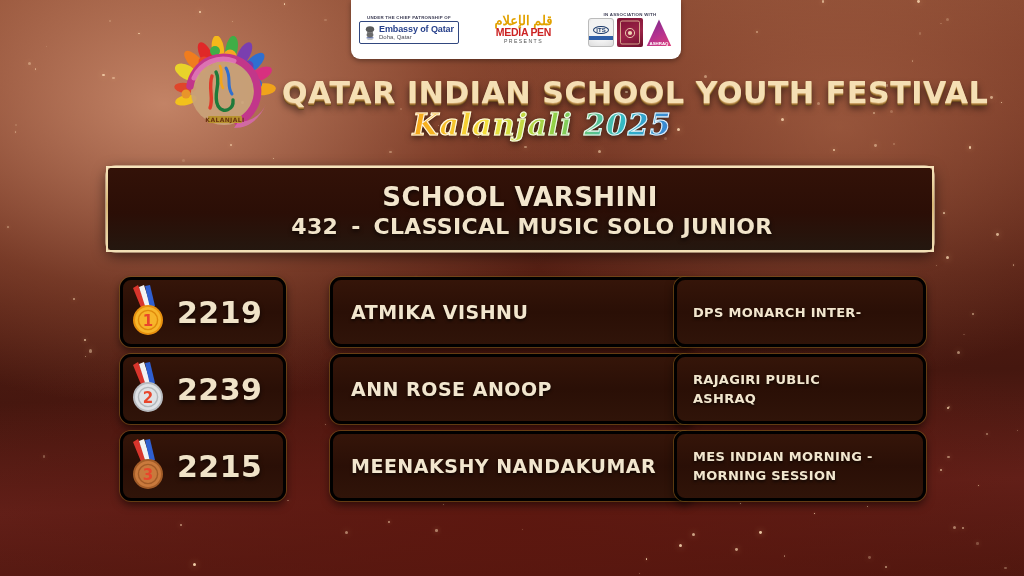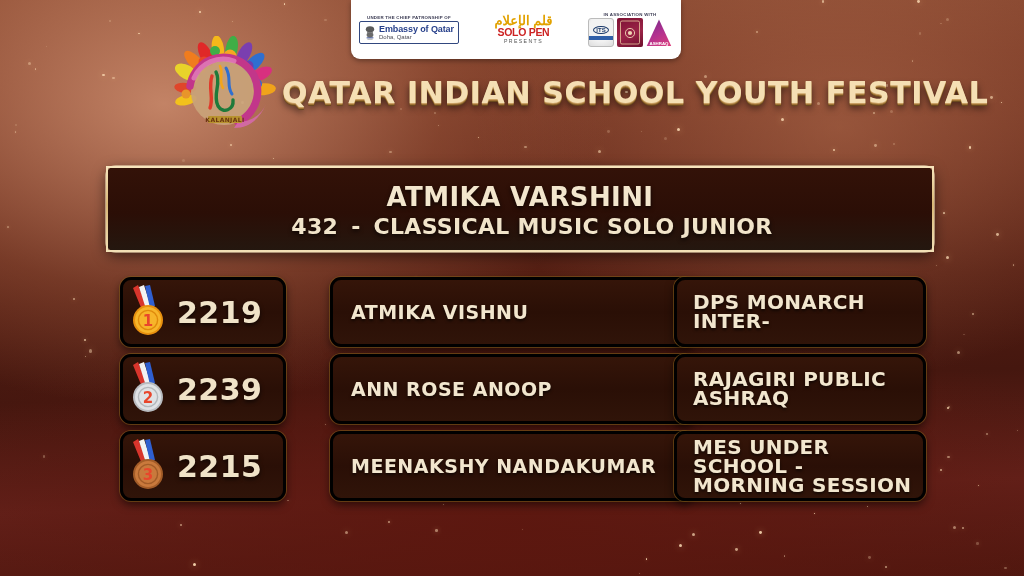--- a/index.html
+++ b/index.html
@@ -122,21 +122,21 @@
   .code-txt {
     font-size: 30px; font-weight: 700; color: #f0e3c8; letter-spacing: .5px;
     font-family: "DejaVu Sans", sans-serif; text-shadow: 0 2px 4px rgba(0,0,0,.65);
     margin-left: 6px;
   }
   .name-txt {
     font-size: 19px; font-weight: 700; color: #f2e6ce; letter-spacing: .5px;
     font-family: "DejaVu Sans", sans-serif; text-shadow: 0 2px 3px rgba(0,0,0,.6);
   }
   .school-txt {
-    font-size: 20px; font-weight: 700; color: #f2e6ce; letter-spacing: .3px;
+    font-size: 13px; font-weight: 700; color: #f2e6ce; letter-spacing: .3px;
     line-height: 19px; font-family: "DejaVu Sans", sans-serif;
     text-shadow: 0 2px 3px rgba(0,0,0,.6);
   }
   .medal { width: 44px; height: 58px; flex: none; margin-left: -2px; }
   .medal svg { width: 100%; height: 100%; display: block; }
 </style>
 </head>
 <body>
 
 <div id="stage">
@@ -274,21 +274,21 @@
         </span>
         <span class="emb-txt">
           <span class="emb-l1">Embassy of Qatar</span>
           <span class="emb-l2">Doha, Qatar</span>
         </span>
       </div>
     </div>
 
     <div class="sb-col">
       <div class="mp-ar">قلم الإعلام</div>
-      <div class="mp-name">SOLO PEN</div>
+      <div class="mp-name">MEDIA PEN</div>
       <div class="mp-sub">PRESENTS</div>
     </div>
 
     <div class="sb-col">
       <div class="sb-cap">IN ASSOCIATION WITH</div>
       <div class="assoc-row">
         <div class="assoc-logo a-its">
           <b>ITS</b>
           <i>&nbsp;</i>
         </div>
@@ -337,23 +337,24 @@
         <path d="M -12 -16 C -16 -4 -10 6 -14 16" fill="none" stroke="#e03a2a" stroke-width="3.4" stroke-linecap="round"></path>
         <path d="M 2 -24 C 8 -14 2 -6 8 2" fill="none" stroke="#2f6fd0" stroke-width="3" stroke-linecap="round"></path>
         <path d="M -4 -26 C 0 -18 -6 -12 -1 -4" fill="none" stroke="#f2a51c" stroke-width="2.6" stroke-linecap="round"></path>
         <rect x="-16" y="24" width="34" height="7" rx="1" fill="#b8932f"></rect>
         <text x="1" y="30" font-family="DejaVu Sans, sans-serif" font-size="6" font-weight="700" fill="#6b3410" text-anchor="middle" letter-spacing=".4">KALANJALI</text>
       </g>
     </svg>
   </div>
 
   <div class="fest-title">QATAR INDIAN  SCHOOL YOUTH FESTIVAL</div>
+  <div class="fest-sub">Kalanjali 2025</div>
 
   <div class="event-panel">
-    <div class="event-name">ATMIKA VARSHINI</div>
+    <div class="event-name">SCHOOL VARSHINI</div>
     <div class="event-cat">
       <span>432</span>
       <span class="sep">-</span>
       <span>CLASSICAL MUSIC SOLO  JUNIOR</span>
     </div>
   </div>
 
   <div class="results">
 
     <div class="row">
@@ -420,20 +421,20 @@
             <text x="21" y="43" font-family="DejaVu Sans, sans-serif" font-size="15" font-weight="700" fill="#e8462c" text-anchor="middle">3</text>
           </svg>
         </span>
         <span class="code-txt">2215</span>
       </div>
       <div class="cell cell-name">
         <span class="name-txt">MEENAKSHY NANDAKUMAR</span>
       </div>
       <div class="cell cell-school">
         <span class="school-txt">
-          <span>MES UNDER SCHOOL -</span><br>
+          <span>MES INDIAN MORNING -</span><br>
           <span>MORNING SESSION</span>
         </span>
       </div>
     </div>
 
   </div>
 </div>
 
 </body></html>

